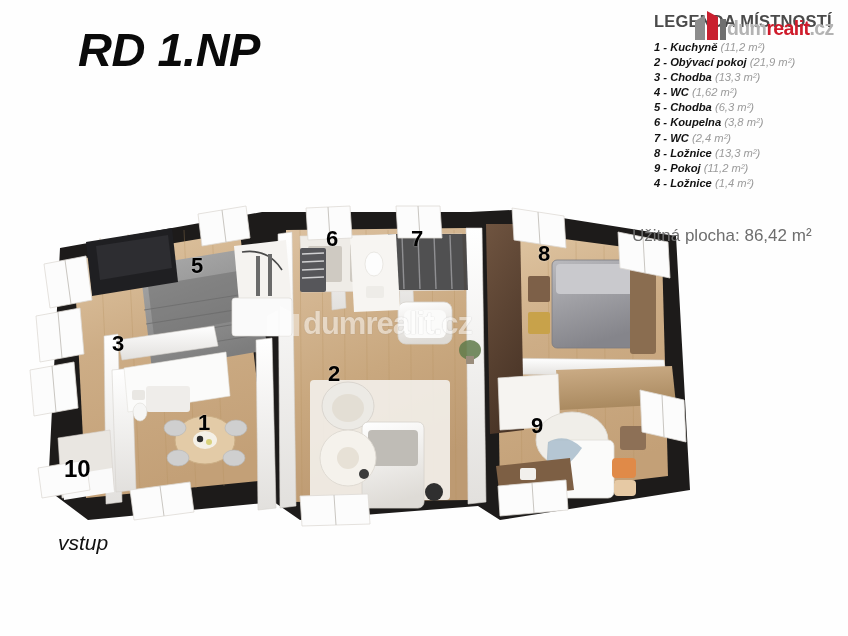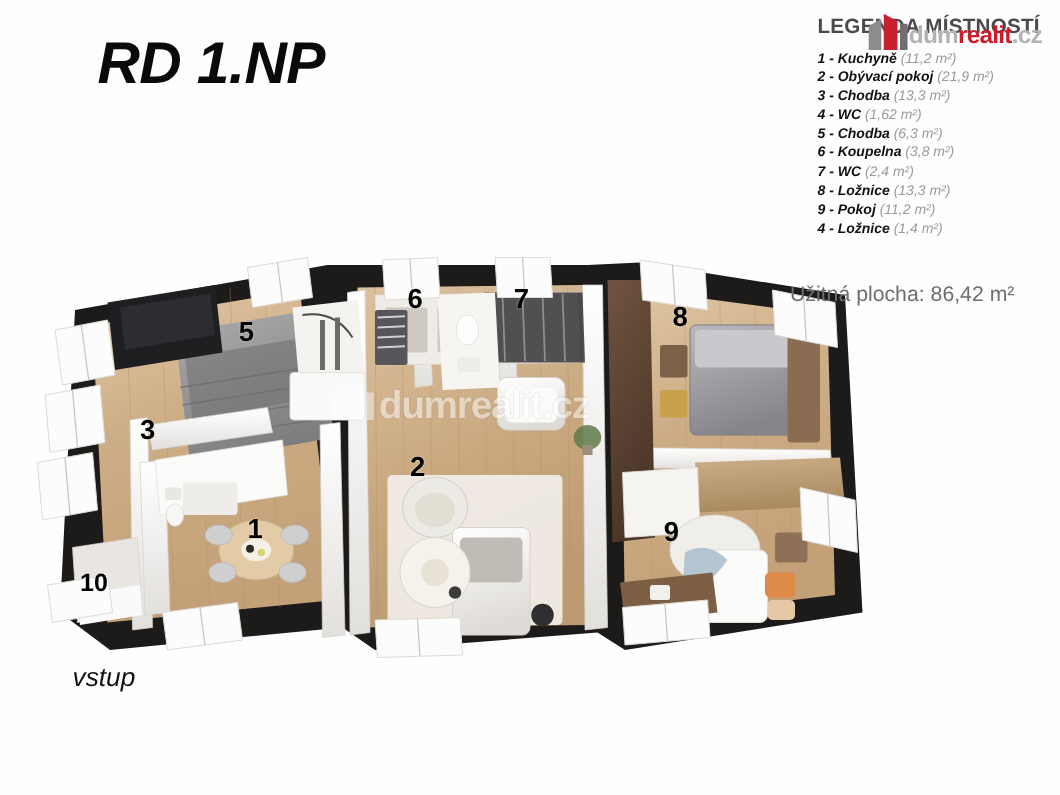--- a/index.html
+++ b/index.html
@@ -121,21 +121,21 @@
   
   .room-no {
     position: absolute;
     font-size: 22px;
     font-weight: bold;
     color: #000000;
     text-shadow: 0 0 2px rgba(255,255,255,.55);
     pointer-events: none;
     line-height: 1;
   }
-  .room-no.small { font-size: 20px; }
+  .room-no.small { font-size: 24px; }
 
   
   #center-watermark {
     position: absolute;
     left: 265px;
     top: 297px;
     width: 290px;
     height: 48px;
     opacity: .50;
     pointer-events: none;

